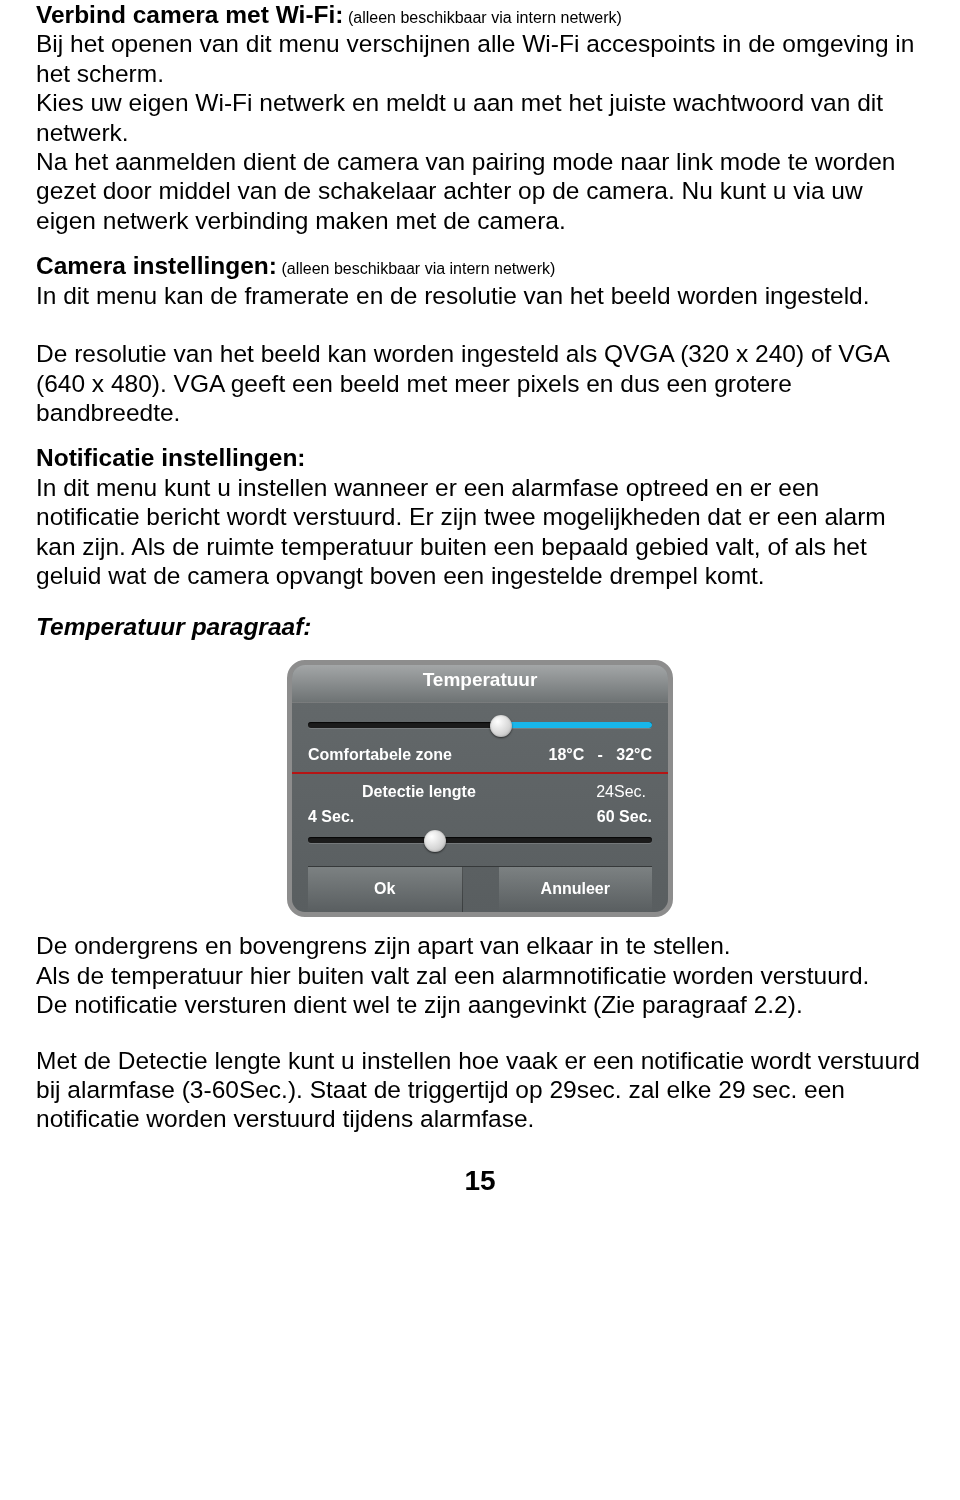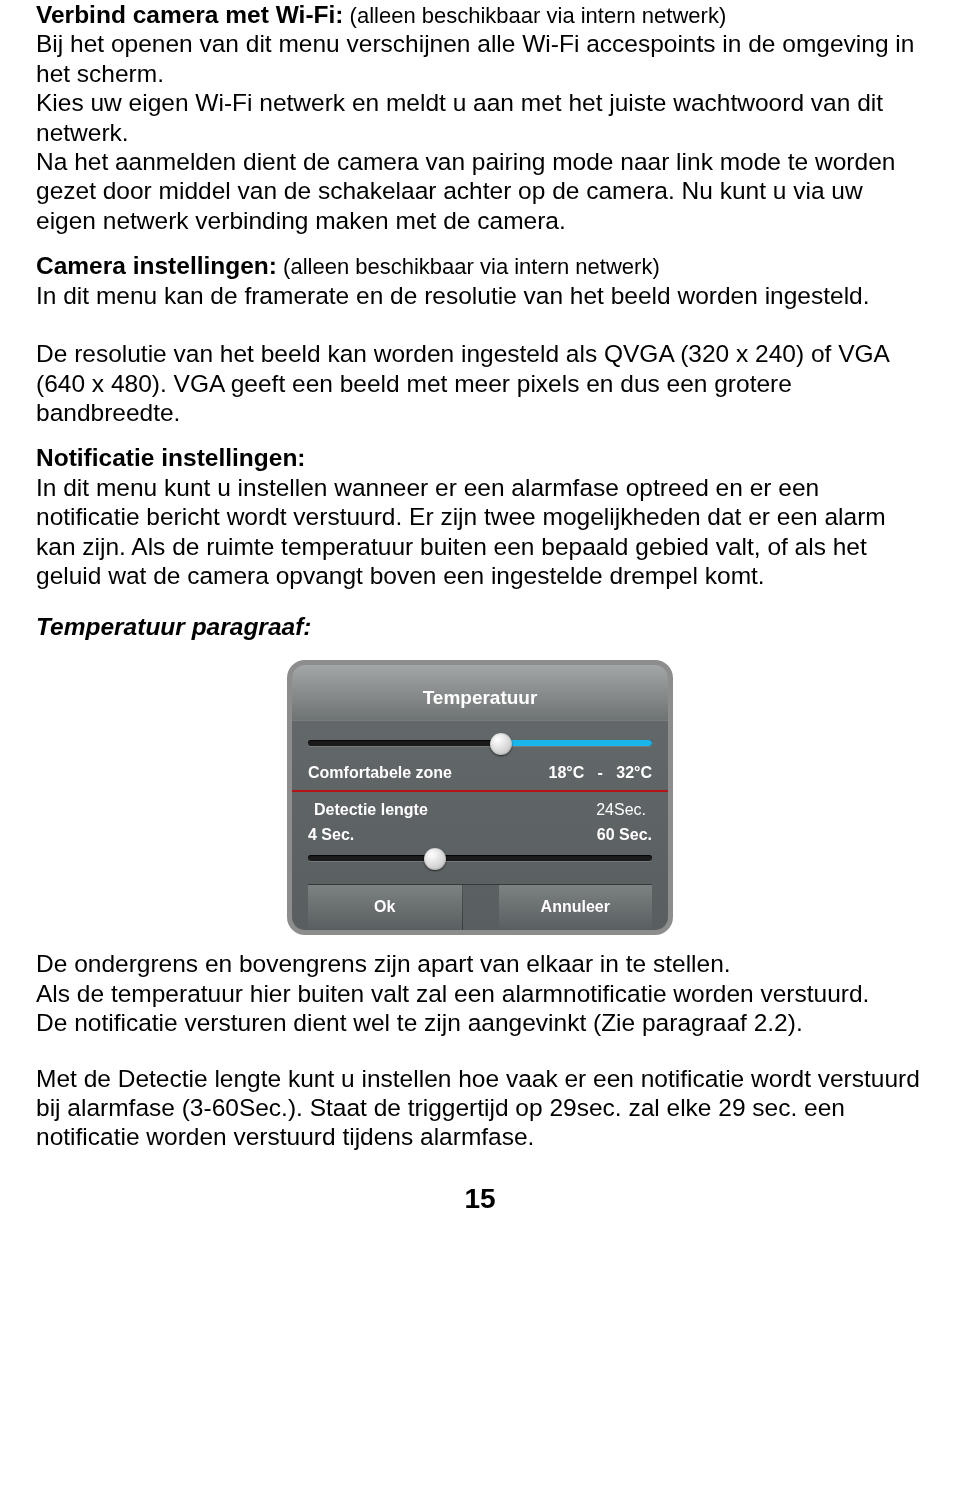--- a/index.html
+++ b/index.html
@@ -9,39 +9,39 @@
     background:#fff;
     font-family:Arial,Helvetica,sans-serif;
     color:#000;
     font-size:24.5px;
     line-height:1.2;
     box-sizing:border-box;
     padding:0 36px;
   }
   .para{margin:0 0 16px 0;}
   b{font-weight:700;}
-  .small{font-size:22px;}
+  .small{font-size:16px;}
   .sect-head-italic{font-style:italic;font-weight:700;margin:22px 0 18px 0;}
   
   .temp-widget{
     width:376px;
     margin:10px auto 14px;
     border:5px solid #8d8d8d;
     border-radius:18px;
     background:linear-gradient(#7f8283,#63686a 12%,#595e60);
     color:#fff;
     font-family:Arial,Helvetica,sans-serif;
     font-size:16px;
     overflow:hidden;
   }
   .temp-header{
     text-align:center;
     font-weight:700;
     font-size:19px;
-    padding:22px 0 10px;
+    padding:4px 0 10px;
     background:linear-gradient(#a3a6a7,#6e7374);
     border-bottom:1px solid rgba(0,0,0,.25);
   }
   .temp-body{padding:8px 16px 0 16px;}
   .row{display:flex;align-items:center;justify-content:space-between;}
   .bold{font-weight:700;}
   .slider-wrap{position:relative;height:22px;margin:4px 0 8px;}
   .track{
     position:absolute;top:7px;left:0;right:0;height:6px;border-radius:3px;
     background:#1b1b1b;
@@ -106,21 +106,21 @@
     </div>
     <div class="row bold">
       <span>Comfortabele zone</span>
       <span>
         <span>18°C</span>
         &nbsp;&nbsp;<span>-</span>&nbsp;&nbsp;
         <span>32°C</span>
       </span>
     </div>
     <div class="divider-red"></div>
-    <div class="row bold" style="padding:0 6px;">
+    <div class="row bold" style="padding:0 6px;margin-left:48px;">
       <span>Detectie lengte</span>
       <span style="font-weight:400;">24Sec.</span>
     </div>
     <div class="row bold" style="margin-top:6px;">
       <span>4 Sec.</span>
       <span>60 Sec.</span>
     </div>
     <div class="slider-wrap">
       <div class="track"></div>
       <div class="thumb" style="left:37%;"></div>

